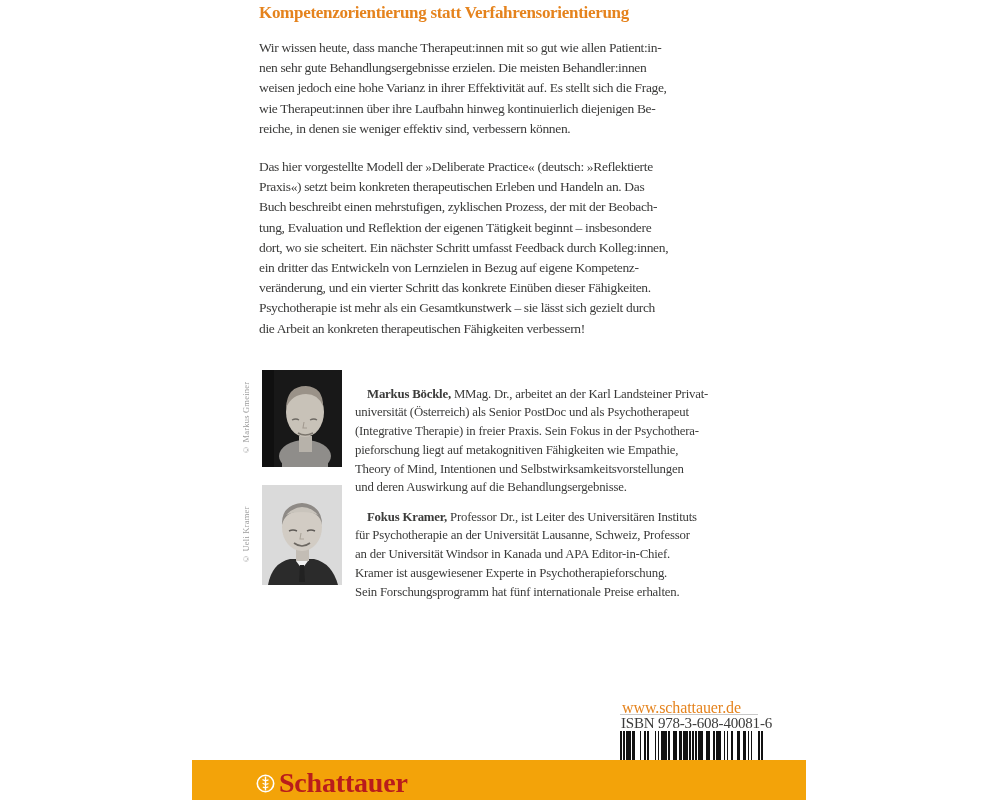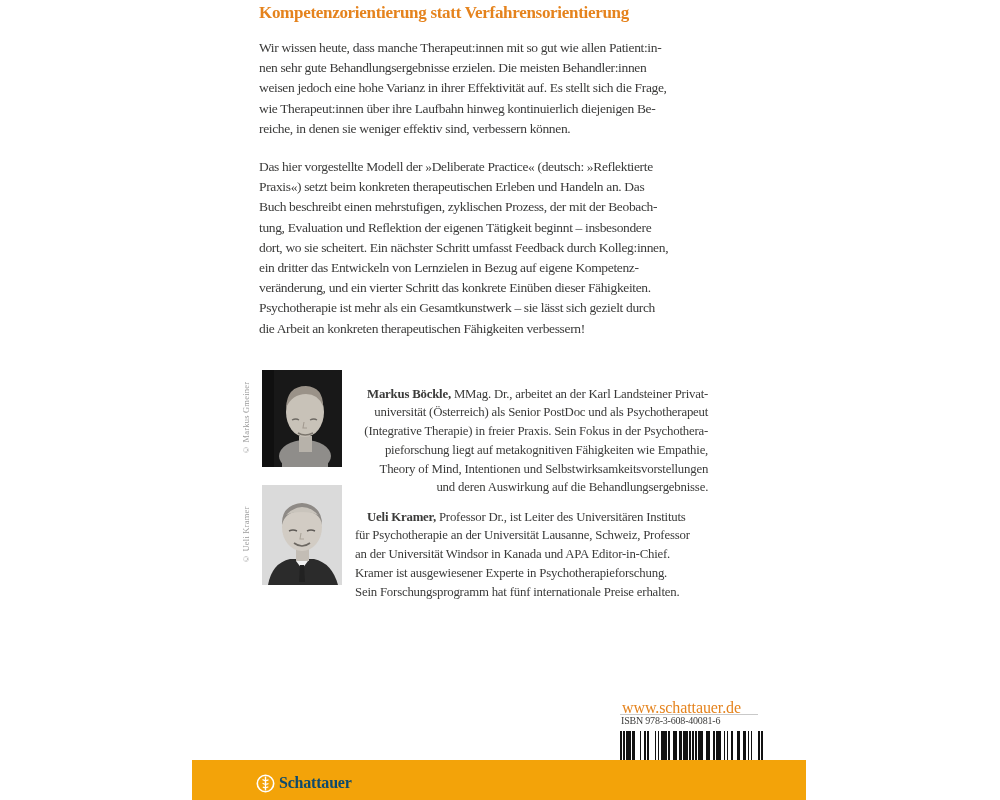--- a/index.html
+++ b/index.html
@@ -24,53 +24,53 @@
     color:var(--body);font-size:13.5px;letter-spacing:-0.35px;
     line-height:20.2px;white-space:pre;
   }
   #para1{left:259px;top:38px;}
   #para2{left:259px;top:157px;}
   .bio-text{
     color:var(--body);font-size:12.8px;letter-spacing:-0.2px;
     line-height:18.7px;white-space:pre;
   }
   .bio-name{font-weight:bold;}
-  #bio1-text{left:355px;top:366px;text-align:right;}
+  #bio1-text{left:355px;top:366px;}
   #bio2-text{left:355px;top:489px;}
   .photo{border:0;}
   #photo1{left:262px;top:370px;width:80px;height:97px;}
   #photo2{left:262px;top:485px;width:80px;height:100px;}
   .credit{
     position:absolute;writing-mode:vertical-rl;transform:rotate(180deg);
     font-size:8.5px;color:var(--credit);letter-spacing:0.2px;
     text-align:center;white-space:nowrap;
   }
   #credit1{left:241px;top:370px;height:97px;}
   #credit2{left:241px;top:485px;height:100px;}
   #website{
     left:622px;top:699px;font-size:16px;letter-spacing:-0.1px;
     color:var(--accent);text-decoration:none;display:block;
   }
   #isbn-rule{left:620px;top:714px;width:138px;height:1px;background:var(--rule);}
-  #isbn{left:621px;top:715px;font-size:10px;letter-spacing:-0.2px;color:var(--body);}
+  #isbn{left:621px;top:715px;font-size:15px;letter-spacing:-0.2px;color:var(--body);}
   #barcode{
     left:620px;top:731px;width:143px;height:29px;background:#ffffff;
     display:flex;flex-direction:row;align-items:stretch;
   }
   #barcode .m1{width:1.5px;background:#111111;}
   #barcode .m0{width:1.5px;background:transparent;}
   #footer-bar{
     left:192px;top:760px;width:614px;height:40px;background:var(--bar);
   }
   #logo{
     left:256px;top:770px;height:26px;display:flex;align-items:center;gap:4px;
   }
   #logo-icon{width:19px;height:19px;display:block;}
   #logo-text{
-    color:#0c4a6e;font-size:16px;font-weight:bold;letter-spacing:-0.2px;line-height:26px;
+    color:#b91c1c;font-size:28px;font-weight:bold;letter-spacing:-0.2px;line-height:26px;
   }
 </style>
 </head>
 <body>
 
 <div id="canvas">
 
   <div class="abs" id="heading">Kompetenzorientierung statt Verfahrensorientierung</div>
 
   <div class="abs bodytext" id="para2">Das hier vorgestellte Modell der »Deliberate Practice« (deutsch: »Reflektierte
@@ -125,21 +125,21 @@
     <ellipse cx="40" cy="42" rx="20" ry="24" fill="#d2ccc4"></ellipse>
     <path d="M20 40 Q19 20 40 18 Q60 20 60 40 Q58 26 40 26 Q23 26 20 40 Z" fill="#8e8a86"></path>
     <path d="M24 30 Q32 22 40 22 Q49 22 56 30 Q50 27 40 27 Q30 27 24 30 Z" fill="#c9c4bc"></path>
     <path d="M27 46 Q31 44 35 46" stroke="#5f5b57" stroke-width="1.4" fill="none"></path>
     <path d="M45 46 Q49 44 53 46" stroke="#5f5b57" stroke-width="1.4" fill="none"></path>
     <path d="M32 58 Q40 64 48 58" stroke="#6d6862" stroke-width="1.6" fill="none"></path>
     <path d="M39 48 L38 54 L42 54" stroke="#aba49a" stroke-width="1.1" fill="none"></path>
   </svg>
 
   <div class="abs bio-text" id="bio2-text">
-    <span class="bio-name">Ueli Kramer,</span><span> Professor Dr., ist Leiter des Universitären Instituts
+    <span class="bio-name">Fokus Kramer,</span><span> Professor Dr., ist Leiter des Universitären Instituts
 für Psychotherapie an der Universität Lausanne, Schweiz, Professor
 an der Universität Windsor in Kanada und APA Editor-in-Chief.
 Kramer ist ausgewiesener Experte in Psychotherapieforschung.
 Sein Forschungsprogramm hat fünf internationale Preise erhalten.</span>
   </div>
 
   <a href="#" class="abs" id="website">www.schattauer.de</a>
 
   <div class="abs" id="isbn-rule"></div>
 

